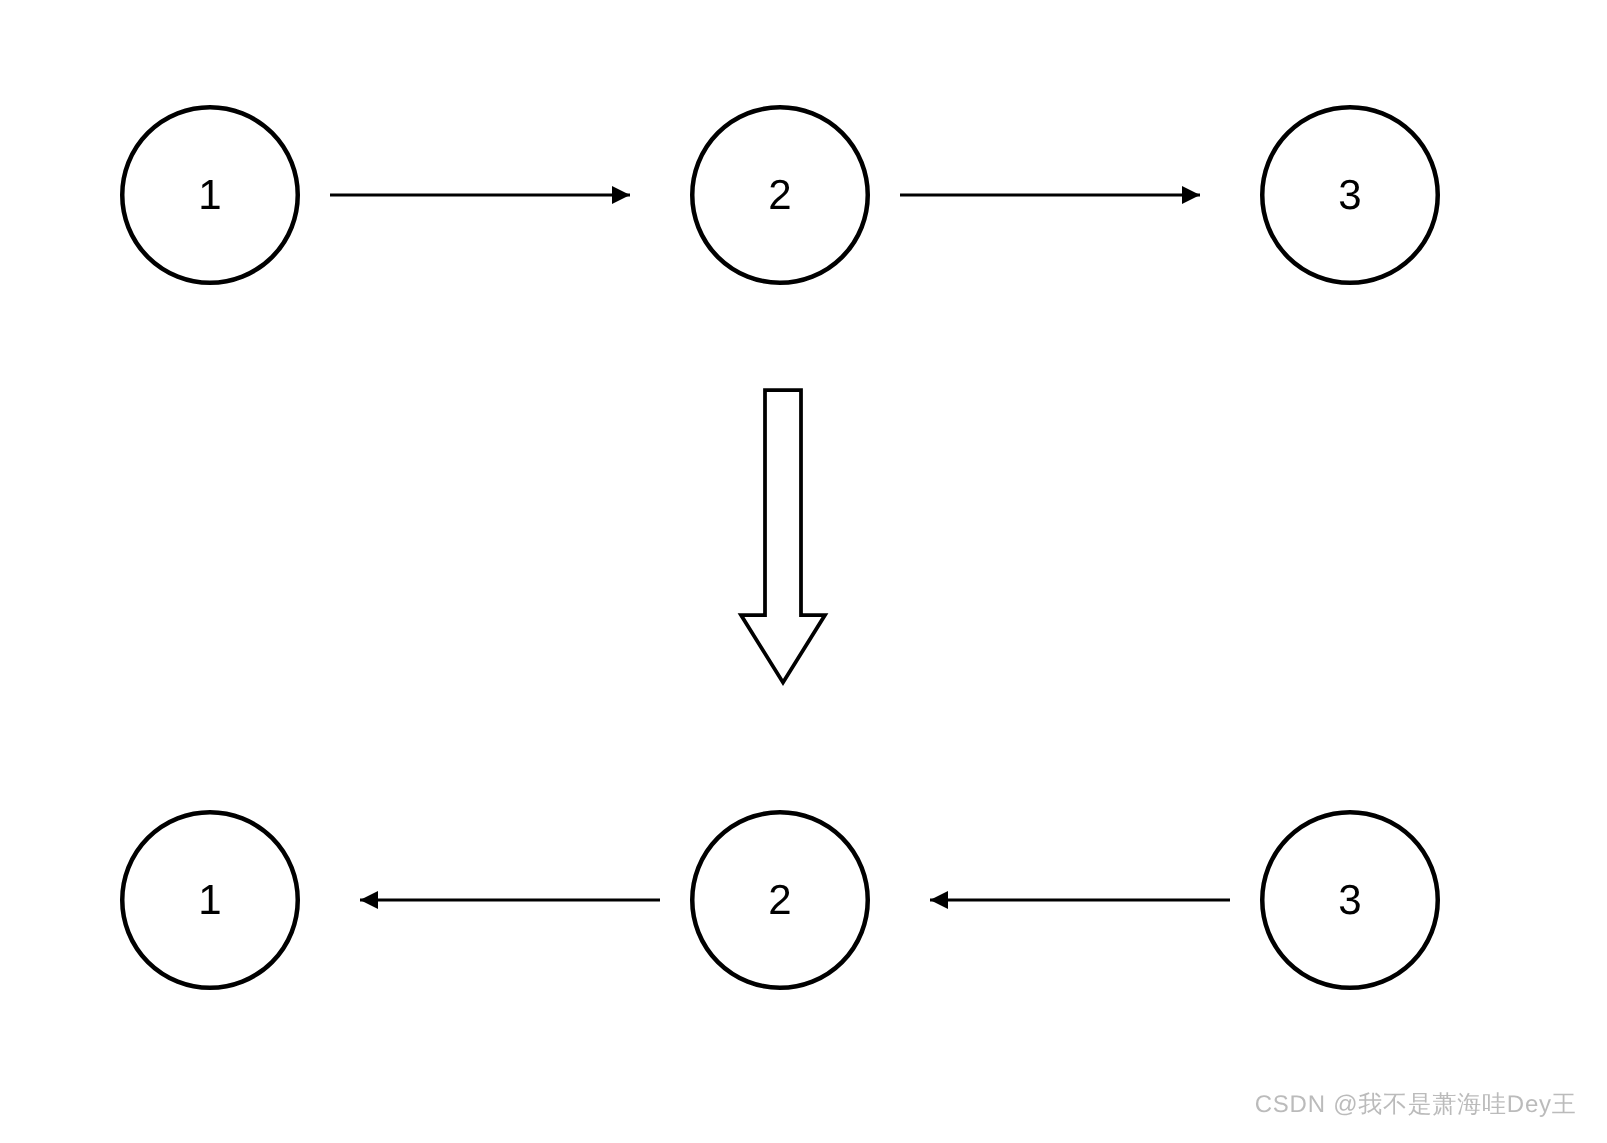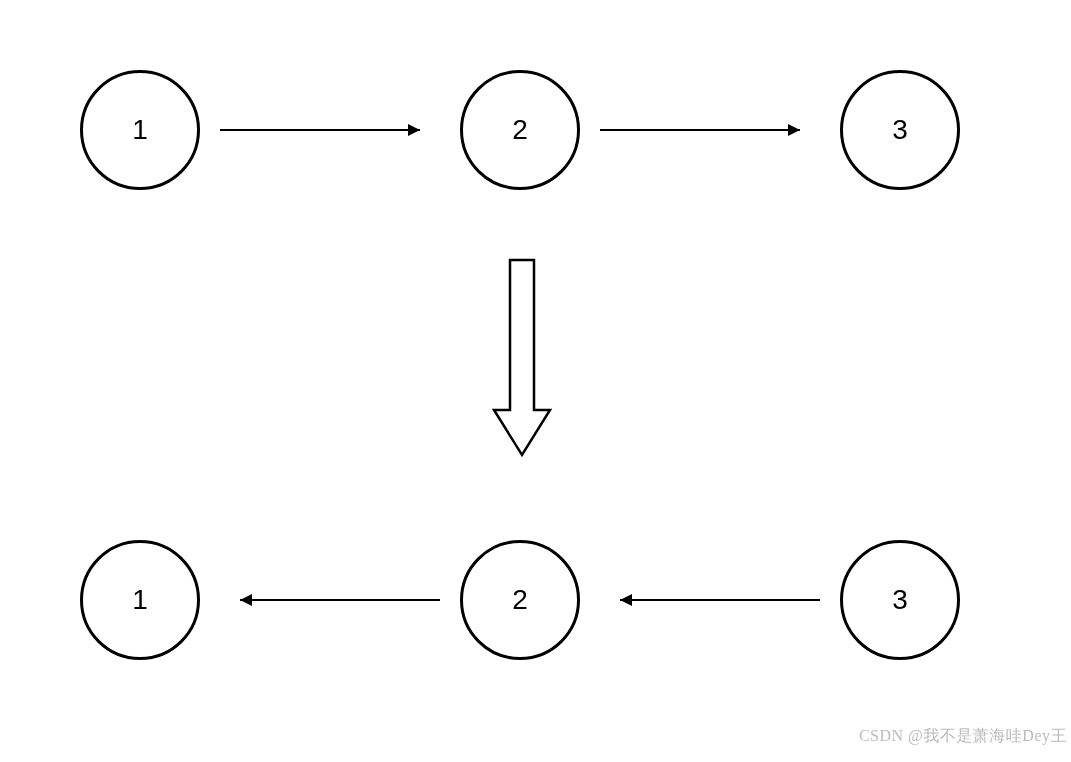--- a/index.html
+++ b/index.html
@@ -21,26 +21,25 @@
       justify-content: center;
       font-size: 28px;
       background: #fff;
     }
     .arrow-svg {
       position: absolute;
       overflow: visible;
     }
     .watermark {
       position: absolute;
-      right: 4px;
+      right: 20px;
       bottom: 15px;
       font-size: 16px;
       color: rgba(120,120,120,0.5);
       letter-spacing: 0.5px;
-      font-family: Liberation Serif, serif;
     }
   </style>
 </head>
 <body>
 
 <div class="node" style="left:80px; top:70px;">
   <span>1</span>
 </div>
 <div class="node" style="left:460px; top:70px;">
   <span>2</span>

